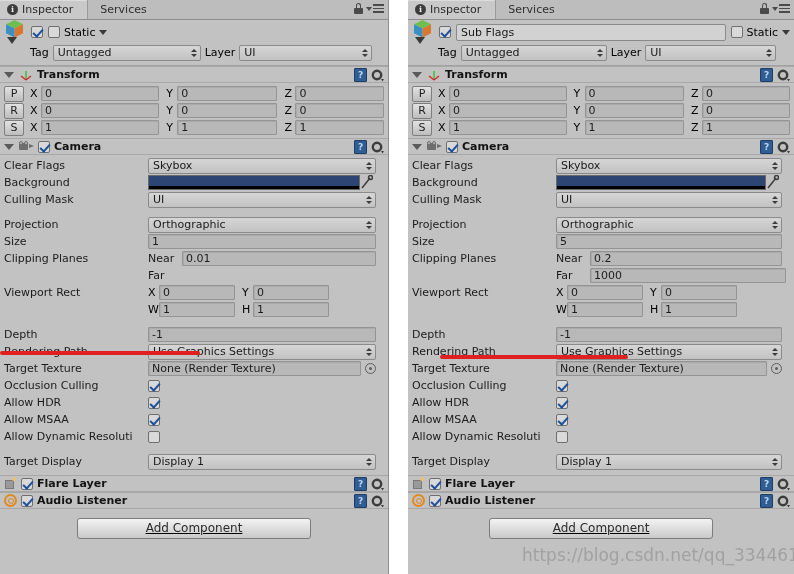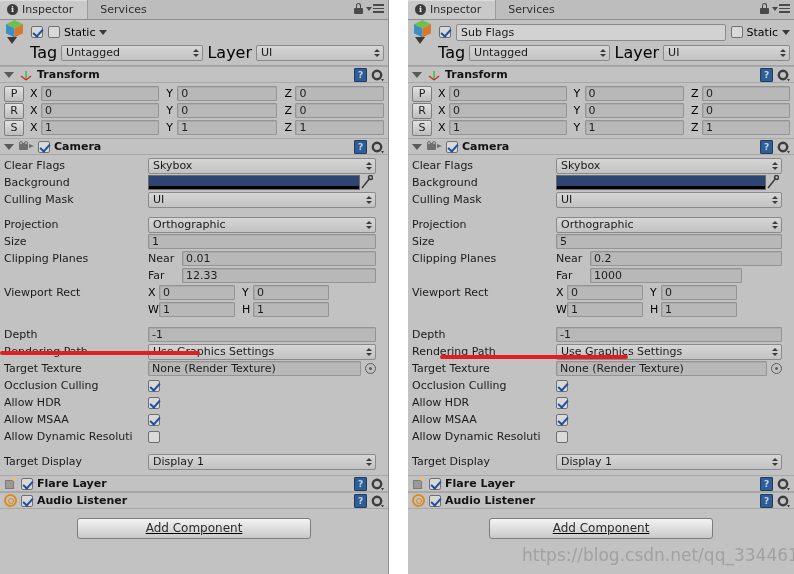--- a/index.html
+++ b/index.html
@@ -106,21 +106,21 @@
   .static-box { display: flex; align-items: center; gap: 4px; }
   .static-label { font-size: 11px; }
   .tri-down {
     width: 0; height: 0; border-left: 4px solid transparent;
     border-right: 4px solid transparent; border-top: 5px solid #3a3a3a;
   }
   .obj-row2 {
     display: flex; align-items: center; gap: 4px;
     height: 17px; margin-top: 3px; padding-left: 26px;
   }
-  .mini-label { font-size: 16px; white-space: nowrap; }
+  .mini-label { font-size: 11px; white-space: nowrap; }
 
   .dropdown {
     background: #cccccc;
     border: 1px solid #8a8a8a; border-radius: 2px;
     height: 16px; display: flex; align-items: center;
     padding: 0 14px 0 4px; position: relative;
     font-size: 11px; color: #1a1a1a;
     background-image: linear-gradient(#d6d6d6, #c2c2c2);
   }
   .dropdown .updown {
@@ -448,23 +448,20 @@
       <div class="prow">
         <span class="plabel" style="width:144px;">Clipping Planes</span>
         <span class="plabel" style="width:34px;">Near</span>
         <span class="field" style="width:194px;">
             <span>0.01</span>
           </span>
       </div>
       <div class="prow">
         <span class="plabel" style="width:144px;"></span>
         <span class="plabel" style="width:34px;">Far</span>
-        <span class="field" style="width:194px;">
-            <span>12.33</span>
-          </span>
       </div>
       <div class="prow">
         <span class="plabel" style="width:144px;">Viewport Rect</span>
         <span class="axis">X</span>
         <span class="field" style="width:76px;">
             <span>0</span>
           </span>
         <span class="axis" style="margin-left:7px;">Y</span>
         <span class="field" style="width:76px;">
             <span>0</span>
@@ -790,21 +787,21 @@
       <div class="prow">
         <span class="plabel" style="width:144px;">Clipping Planes</span>
         <span class="plabel" style="width:34px;">Near</span>
         <span class="field" style="width:192px;">
             <span>0.2</span>
           </span>
       </div>
       <div class="prow">
         <span class="plabel" style="width:144px;"></span>
         <span class="plabel" style="width:34px;">Far</span>
-        <span class="field" style="width:152px;">
+        <span class="field" style="width:196px;">
             <span>1000</span>
           </span>
       </div>
       <div class="prow">
         <span class="plabel" style="width:144px;">Viewport Rect</span>
         <span class="axis">X</span>
         <span class="field" style="width:76px;">
             <span>0</span>
           </span>
         <span class="axis" style="margin-left:7px;">Y</span>

